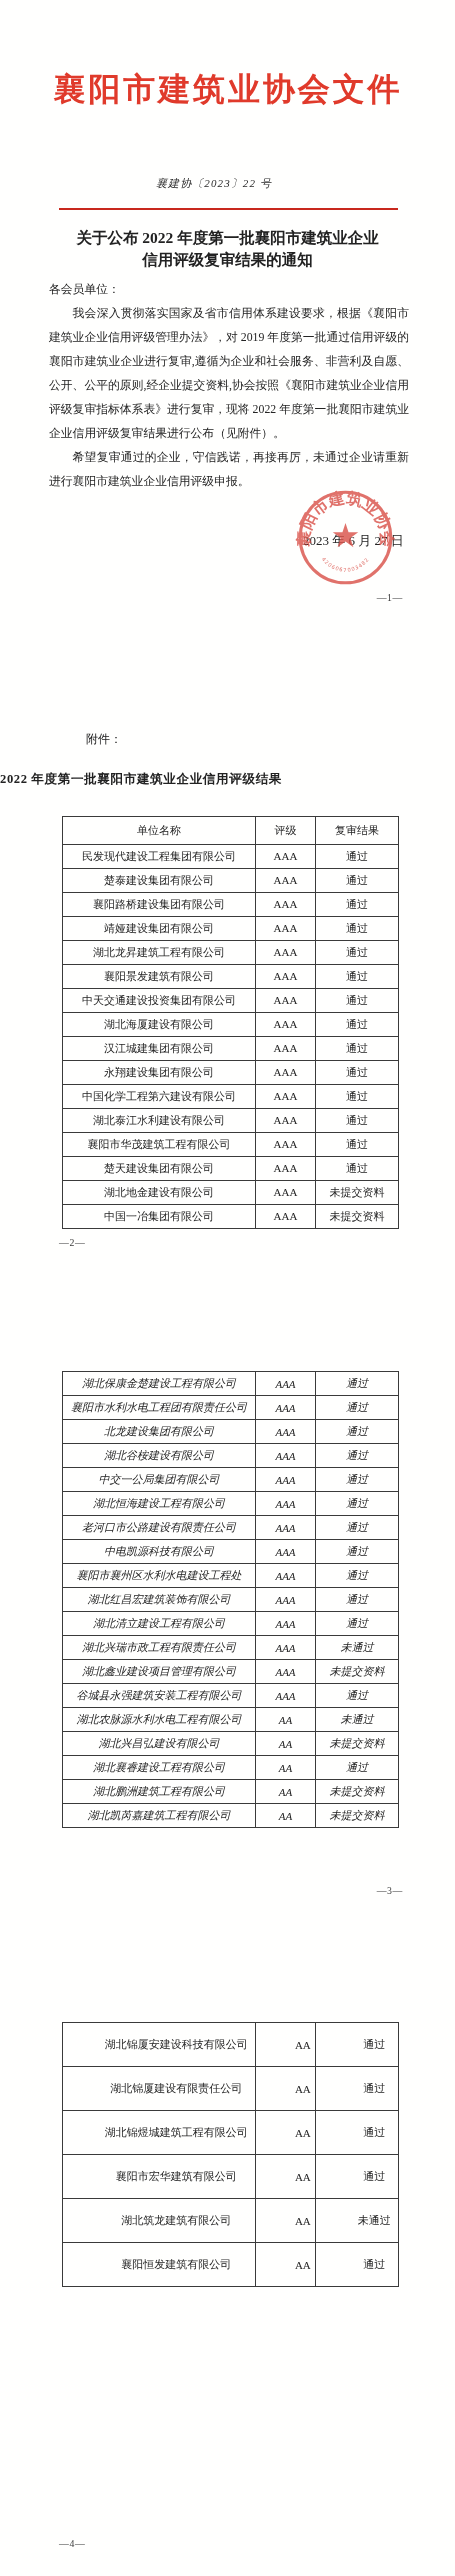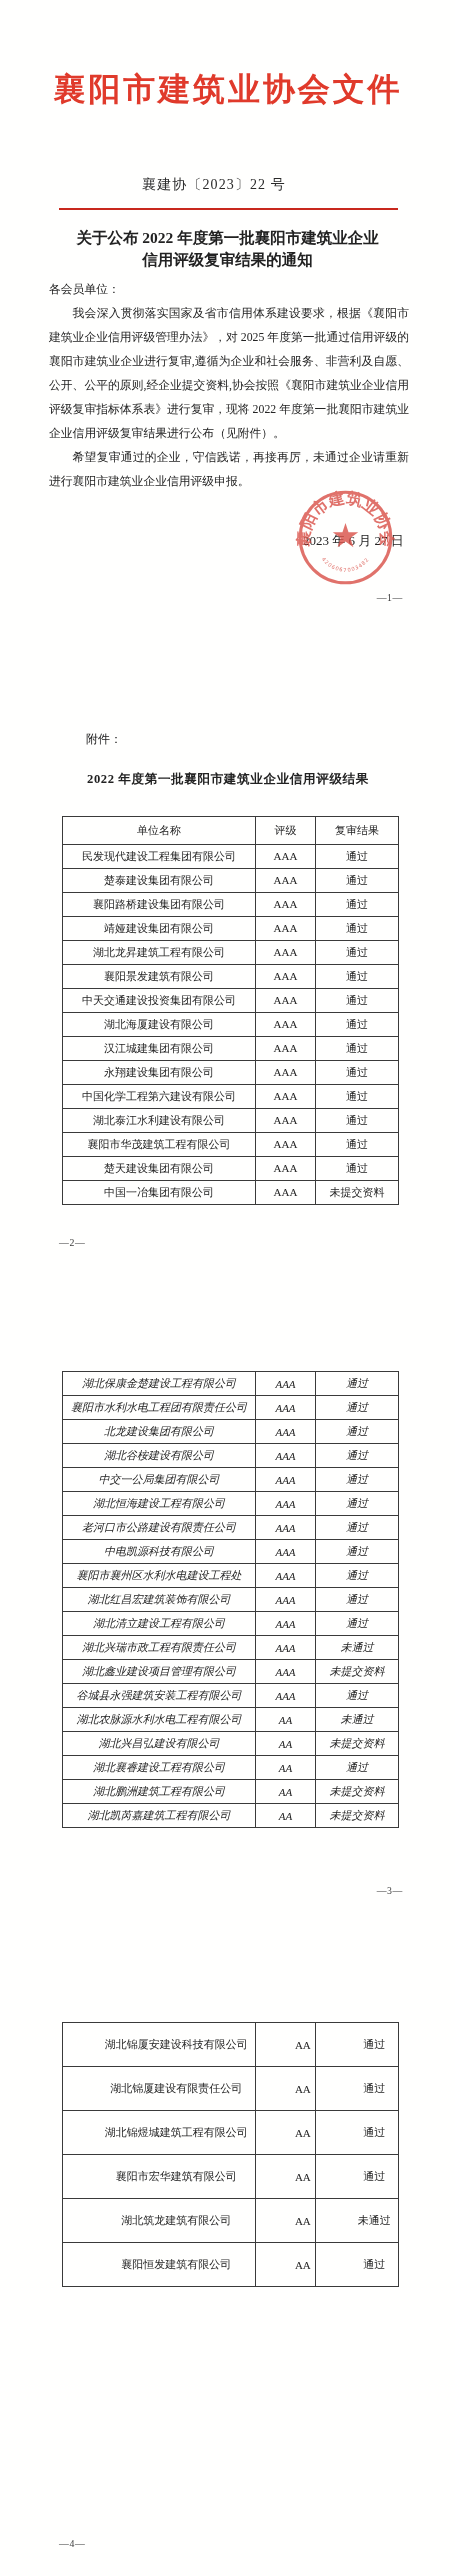--- a/index.html
+++ b/index.html
@@ -12,21 +12,21 @@
   .page { position:absolute; left:0; width:456px; height:644px; background:#fffffe; overflow:hidden; }
   #page1 { top:0; } #page2 { top:644px; } #page3 { top:1288px; } #page4 { top:1932px; }
 
   .masthead {
     position:absolute; top:68px; left:0; width:456px;
     text-align:center; color:#e03a2b; font-weight:bold;
     font-size:32px; letter-spacing:2.9px; white-space:nowrap;
   }
   .doc-number {
     position:absolute; top:176px; left:0; width:428px;
-    text-align:center; font-size:14px; letter-spacing:1.1px; color:#2a2a2a;
+    text-align:center; font-size:11px; letter-spacing:1.1px; color:#2a2a2a;font-style:italic;
   }
   .red-rule {
     position:absolute; top:208px; left:59px; width:339px; height:1.7px;
     background:#c8281d;
   }
   .doc-title {
     position:absolute; top:227px; left:34px; width:387px;
     text-align:center; font-weight:bold; font-size:15.5px; line-height:22.4px; color:#222;
   }
   .body-block {
@@ -44,21 +44,21 @@
   }
   .page-num { position:absolute; font-size:9.8px; color:#3c3c3c; letter-spacing:0.6px; }
   .pn-right { right:53px; } .pn-left { left:59px; }
   #page1 .page-num { top:592px; }
   #page2 .page-num { top:593px; }
   #page3 .page-num { top:597px; }
   #page4 .page-num { top:606px; }
 
   .attachment-label { position:absolute; top:87px; left:86px; font-size:12px; color:#222; }
   .table-title {
-    position:absolute; top:127px; left:0; width:456px; text-align:center;
+    position:absolute; top:127px; left:0; width:456px; text-align:left;
     font-size:12.6px; font-weight:bold; letter-spacing:0.6px; color:#222;
   }
   table.rating-table {
     position:absolute; left:62px; width:336px;
     border-collapse:collapse; table-layout:fixed;
     font-size:11px; color:#242424;
     border:1.1px solid #3a3a3a;
   }
   #page2 table.rating-table { top:172px; }
   #page3 table.rating-table { top:83px;font-style:italic; }
@@ -78,21 +78,21 @@
 <div class="page" id="page1">
   <div class="masthead">襄阳市建筑业协会文件</div>
   <div class="doc-number">襄建协〔2023〕22 号</div>
   <div class="red-rule"></div>
   <div class="doc-title">
     <div>关于公布 2022 年度第一批襄阳市建筑业企业</div>
     <div>信用评级复审结果的通知</div>
   </div>
   <div class="body-block">
     <p>各会员单位：</p>
-    <p class="indent">我会深入贯彻落实国家及省市信用体系建设要求，根据《襄阳市建筑业企业信用评级管理办法》，对 2025 年度第一批通过信用评级的襄阳市建筑业企业进行复审,遵循为企业和社会服务、非营利及自愿、公开、公平的原则,经企业提交资料,协会按照《襄阳市建筑业企业信用评级复审指标体系表》进行复审，现将 2022 年度第一批襄阳市建筑业企业信用评级复审结果进行公布（见附件）。</p>
+    <p class="indent">我会深入贯彻落实国家及省市信用体系建设要求，根据《襄阳市建筑业企业信用评级管理办法》，对 2019 年度第一批通过信用评级的襄阳市建筑业企业进行复审,遵循为企业和社会服务、非营利及自愿、公开、公平的原则,经企业提交资料,协会按照《襄阳市建筑业企业信用评级复审指标体系表》进行复审，现将 2022 年度第一批襄阳市建筑业企业信用评级复审结果进行公布（见附件）。</p>
     <p class="indent">希望复审通过的企业，守信践诺，再接再厉，未通过企业请重新进行襄阳市建筑业企业信用评级申报。</p>
   </div>
   <div class="issue-date">2023 年 6 月 27 日</div>
 
   <svg class="seal" viewBox="0 0 200 200" xmlns="http://www.w3.org/2000/svg">
     <circle cx="100" cy="100" r="88" fill="none" stroke="#d94f47" stroke-width="6"></circle>
     <polygon fill="#d94f47" points="100,72 105.9,89.9 124.7,90 109.5,101.1 115.3,119 100,108 84.7,119 90.5,101.1 75.3,90 94.1,89.9"></polygon>
     <defs>
       <path id="sealTopArc" d="M 32.7,123.1 A 70,70 0 1 1 167.3,123.1" fill="none"></path>
       <path id="sealBottomArc" d="M 55.5,144.5 A 56,56 0 0 0 144.5,144.5" fill="none"></path>
@@ -189,20 +189,25 @@
           <td>襄阳市华茂建筑工程有限公司</td>
           <td>AAA</td>
           <td>通过</td>
         </tr>
         <tr>
           <td>楚天建设集团有限公司</td>
           <td>AAA</td>
           <td>通过</td>
         </tr>
         <tr>
+          <td>湖北地金建设有限公司</td>
+          <td>AAA</td>
+          <td>未提交资料</td>
+        </tr>
+        <tr>
           <td>中国一冶集团有限公司</td>
           <td>AAA</td>
           <td>未提交资料</td>
         </tr>
       </tbody>
   </table>
   <div class="page-num pn-left">—2—</div>
 </div>
 
 <div class="page" id="page3">

